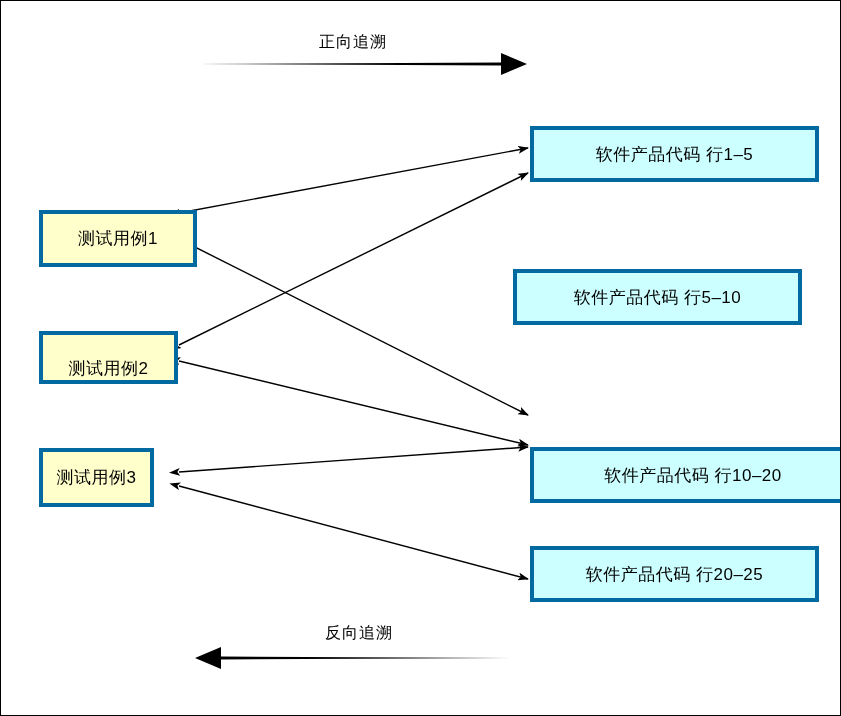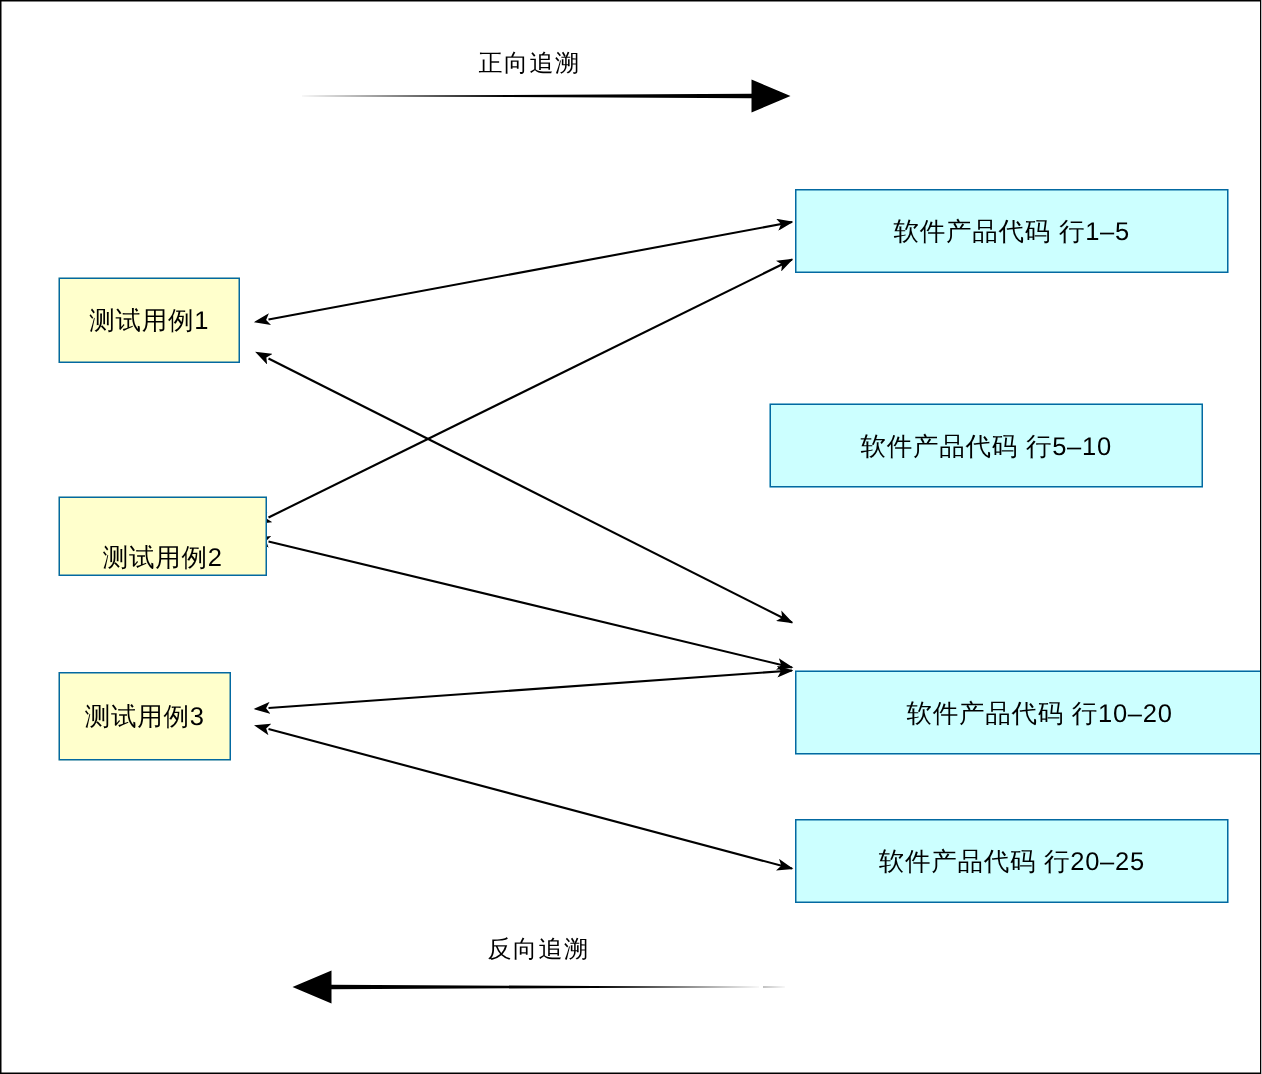--- a/index.html
+++ b/index.html
@@ -23,21 +23,21 @@
     position: absolute;
     left: 0;
     top: 0;
     width: 841px;
     height: 716px;
     pointer-events: none;
   }
   .node {
     position: absolute;
     box-sizing: border-box;
-    border: 1px solid #0369a1;
+    border: 4px solid #0369a1;
     display: flex;
     align-items: center;
     justify-content: center;
     font-size: 17px;
     color: #000000;
     letter-spacing: 0.5px;
     white-space: nowrap;
   }
   .node.testcase {
     background: #ffffcc;
@@ -86,21 +86,21 @@
     <path d="M6,15 L310,13.5 L310,4 L336,15 L310,26 L310,16.5 Z" fill="#000000"></path>
   </svg>
 
   <div class="band-label" style="left:324px; top:622px;">反向追溯</div>
 
   <svg class="band-arrow" style="left:190px; top:642px;" width="340" height="30" viewBox="0 0 340 30" xmlns="http://www.w3.org/2000/svg">
     <path d="M334,15 L30,16.5 L30,26 L4,15 L30,4 L30,13.5 Z" fill="#000000"></path>
   </svg>
 
   <div id="node-layer">
-      <div class="node testcase" style="left: 38px; top: 184px; width: 121px; height: 57px;">
+      <div class="node testcase" style="left: 38px; top: 209px; width: 158px; height: 57px;">
         <span>测试用例1</span>
       </div>
       <div class="node testcase" style="left: 38px; top: 330px; width: 139px; height: 53px; align-items: flex-end;">
         <span>测试用例2</span>
       </div>
       <div class="node testcase" style="left: 38px; top: 447px; width: 115px; height: 59px;">
         <span>测试用例3</span>
       </div>
       <div class="node code" style="left: 529px; top: 125px; width: 289px; height: 56px;">
         <span>软件产品代码 行1–5</span>

